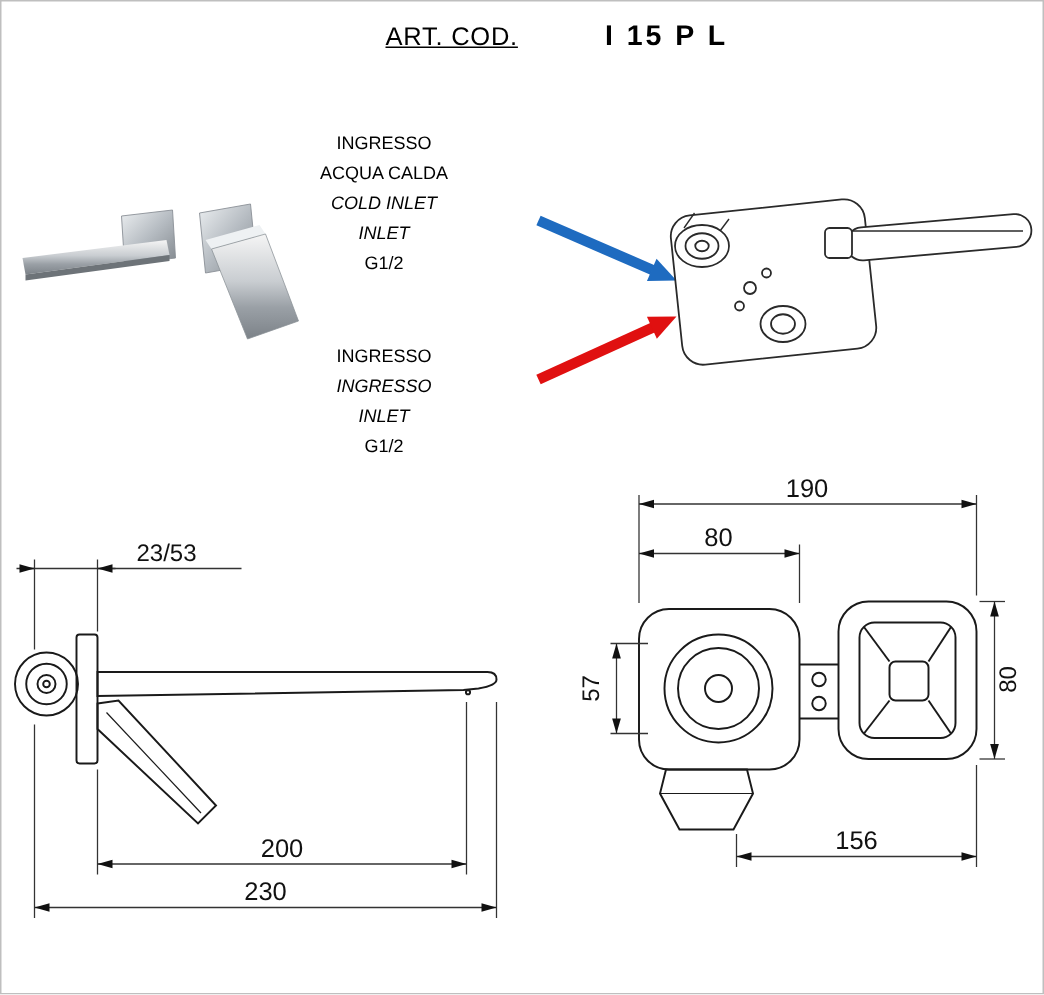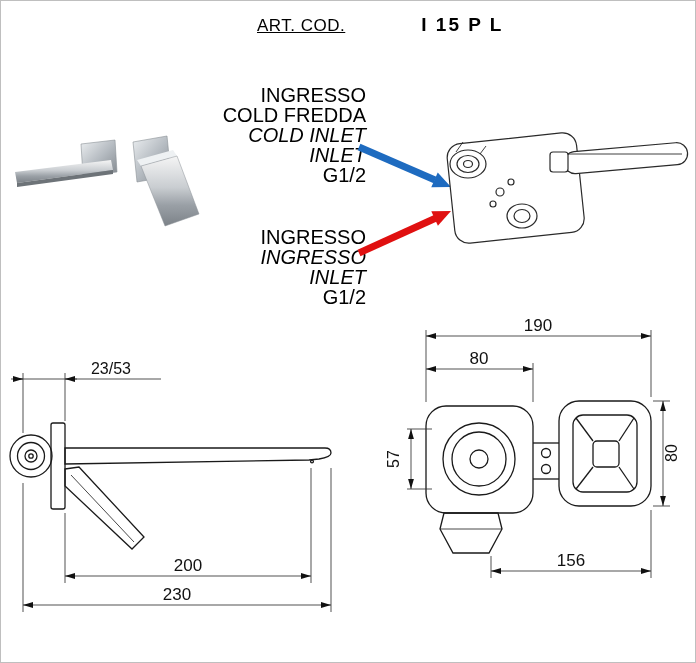--- a/index.html
+++ b/index.html
@@ -4,22 +4,22 @@
 <style>
   html,body{margin:0;padding:0;background:#fff;}
   .page{
     position:relative;width:696px;height:663px;background:#ffffff;
     border:1px solid #bfbfbf;box-sizing:border-box;overflow:hidden;
     font-family:"Liberation Sans",sans-serif;color:#000;
   }
   .abs{position:absolute;}
   .header{font-size:17px;white-space:nowrap;}
   .artcod{text-decoration:underline;letter-spacing:0.5px;}
-  .artcode{font-weight:bold;font-size:19px;margin-left:76px;letter-spacing:2px;}
-  .label-block{text-align:right;font-size:20px;line-height:20px;}
+  .artcode{font-weight:bold;font-size:19px;margin-left:58px;letter-spacing:2px;}
+  .label-block{text-align:center;font-size:12px;line-height:20px;}
   .italic{font-style:italic;}
   svg{display:block;}
   svg text{font-family:"Liberation Sans",sans-serif;fill:#111;}
 </style>
 </head>
 <body>
 
 <div class="page">
 
   <div class="abs header" style="left:256px;top:13px;">
@@ -43,21 +43,21 @@
     <polygon points="72,18 106,14 108,46 74,50" fill="url(#chrome2)" stroke="#8a9096" stroke-width="0.6"></polygon>
     <polygon points="6,46 102,34 104,44 8,57" fill="url(#chrome1)"></polygon>
     <polygon points="8,57 104,44 104,48 8,61" fill="#6d7378"></polygon>
     <polygon points="124,16 158,10 162,50 128,56" fill="url(#chrome2)" stroke="#8a9096" stroke-width="0.6"></polygon>
     <polygon points="128,34 164,24 168,30 132,40" fill="#eef1f3"></polygon>
     <polygon points="132,40 168,30 190,88 156,100" fill="url(#chrome1)" stroke="#8a9096" stroke-width="0.5"></polygon>
   </svg>
 
   <div class="abs label-block" style="left:145px;top:84px;width:220px;">
     <div>INGRESSO</div>
-    <div>COLD FREDDA</div>
+    <div>ACQUA CALDA</div>
     <div class="italic">COLD INLET</div>
     <div class="italic">INLET</div>
     <div>G1/2</div>
   </div>
 
   <div class="abs label-block" style="left:145px;top:226px;width:220px;">
     <div>INGRESSO</div>
     <div class="italic">INGRESSO</div>
     <div class="italic">INLET</div>
     <div>G1/2</div>

